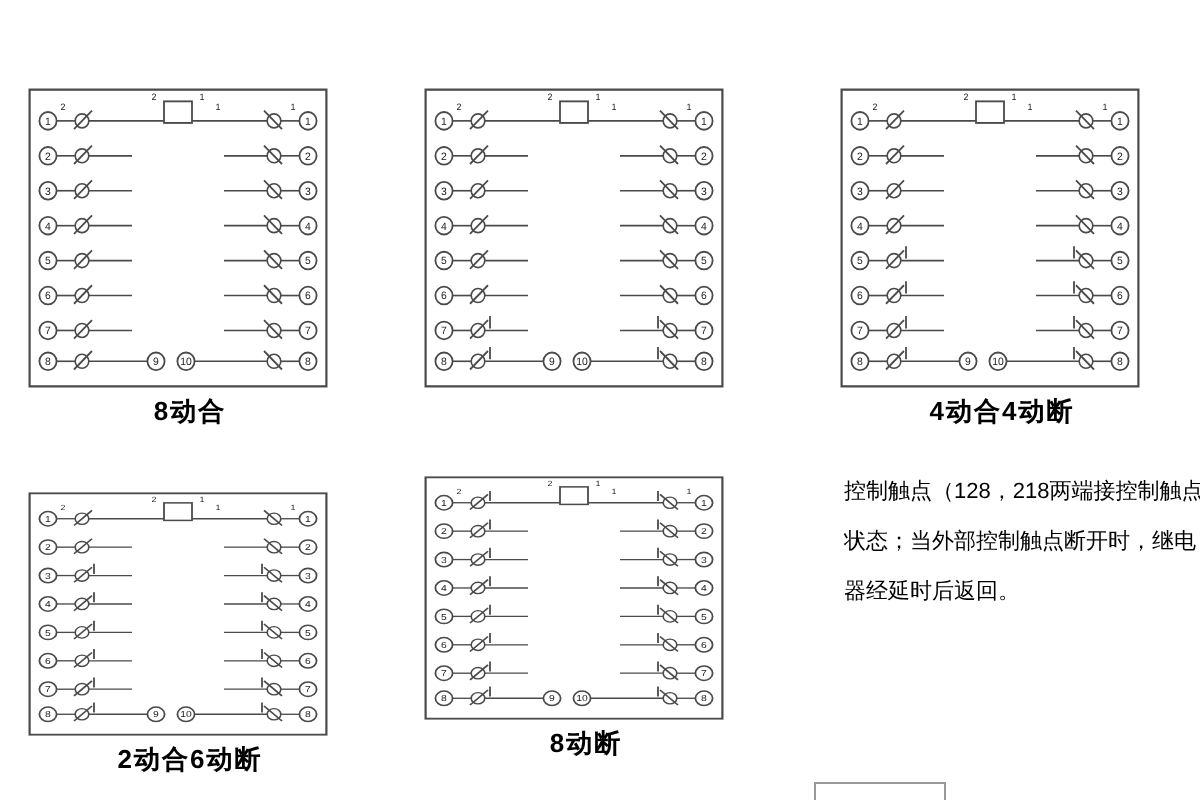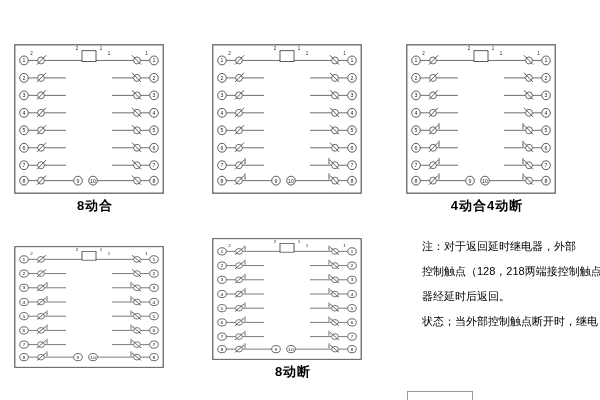--- a/index.html
+++ b/index.html
@@ -3,21 +3,21 @@
 <meta charset="utf-8">
 <style>
   html,body{margin:0;padding:0;background:#ffffff;}
   .canvas{
     position:relative;width:600px;height:400px;background:#fff;overflow:hidden;
     font-family:"Liberation Sans", sans-serif;
   }
   .panel{position:absolute;width:162px;}
   .p0{left:14px;top:44px}
   .p1{left:212px;top:44px}
-  .p2{left:406px;top:44px}
+  .p2{left:420px;top:44px}
   .p3{left:14px;top:246px}
   .p4{left:212px;top:238px}
   .panel svg{display:block;width:150px;}
   .p0 svg,.p1 svg,.p2 svg{height:150px;}
   .p3 svg,.p4 svg{height:122px;}
   .plabel{
     text-align:center;font-size:13px;font-weight:700;color:#000;
     margin-top:3px;letter-spacing:1px;white-space:nowrap;
   }
   .note{
@@ -497,20 +497,21 @@
           <circle cx="79" cy="133" r="4.3" fill="#fff" stroke="#4a4a4a" stroke-width="0.9"></circle>
           <text x="79" y="134.9" font-size="5.2" text-anchor="middle" fill="#222">10</text>
           <line x1="83.3" y1="133" x2="119.6" y2="133" stroke="#4a4a4a" stroke-width="0.8"></line>
           <circle cx="123" cy="133" r="3.4" fill="none" stroke="#4a4a4a" stroke-width="0.8"></circle>
           <line x1="127" y1="137" x2="118" y2="128" stroke="#4a4a4a" stroke-width="0.9"></line>
           <line x1="117" y1="126" x2="117" y2="132" stroke="#4a4a4a" stroke-width="0.9"></line>
           <line x1="126.4" y1="133" x2="135.7" y2="133" stroke="#4a4a4a" stroke-width="0.8"></line>
           <circle cx="140" cy="133" r="4.3" fill="#fff" stroke="#4a4a4a" stroke-width="0.9"></circle>
           <text x="140" y="134.9" font-size="5.2" text-anchor="middle" fill="#222">8</text>
         </svg>
+        <div class="plabel">2动合6动断</div>
       </div>
       <div class="panel p4">
         <svg viewBox="0 0 150 146" preserveAspectRatio="none">
           <rect x="0.8" y="0.8" width="148.4" height="144.4" fill="none" stroke="#4a4a4a" stroke-width="1.1"></rect>
           <circle cx="10" cy="16" r="4.3" fill="#fff" stroke="#4a4a4a" stroke-width="0.9"></circle>
           <text x="10" y="17.9" font-size="5.2" text-anchor="middle" fill="#222">1</text>
           <text x="17.5" y="10.5" font-size="4.5" text-anchor="middle" fill="#222">2</text>
           <line x1="14.3" y1="16" x2="23.6" y2="16" stroke="#4a4a4a" stroke-width="0.8"></line>
           <circle cx="27" cy="16" r="3.4" fill="none" stroke="#4a4a4a" stroke-width="0.8"></circle>
           <line x1="23" y1="20" x2="32" y2="11" stroke="#4a4a4a" stroke-width="0.9"></line>
@@ -628,19 +629,18 @@
           <line x1="127" y1="137" x2="118" y2="128" stroke="#4a4a4a" stroke-width="0.9"></line>
           <line x1="117" y1="126" x2="117" y2="132" stroke="#4a4a4a" stroke-width="0.9"></line>
           <line x1="126.4" y1="133" x2="135.7" y2="133" stroke="#4a4a4a" stroke-width="0.8"></line>
           <circle cx="140" cy="133" r="4.3" fill="#fff" stroke="#4a4a4a" stroke-width="0.9"></circle>
           <text x="140" y="134.9" font-size="5.2" text-anchor="middle" fill="#222">8</text>
         </svg>
         <div class="plabel">8动断</div>
       </div>
     </div>
   <div class="note">
-      <div>注：对于返回延时继电器，外部</div>
       <div>控制触点（128，218两端接控制触点）</div>
+      <div>状态；当外部控制触点断开时，继电</div>
       <div>器经延时后返回。</div>
-      <div>状态；当外部控制触点断开时，继电</div>
     </div>
   <div class="corner-box"></div>
 </div>
 
 </body></html>

